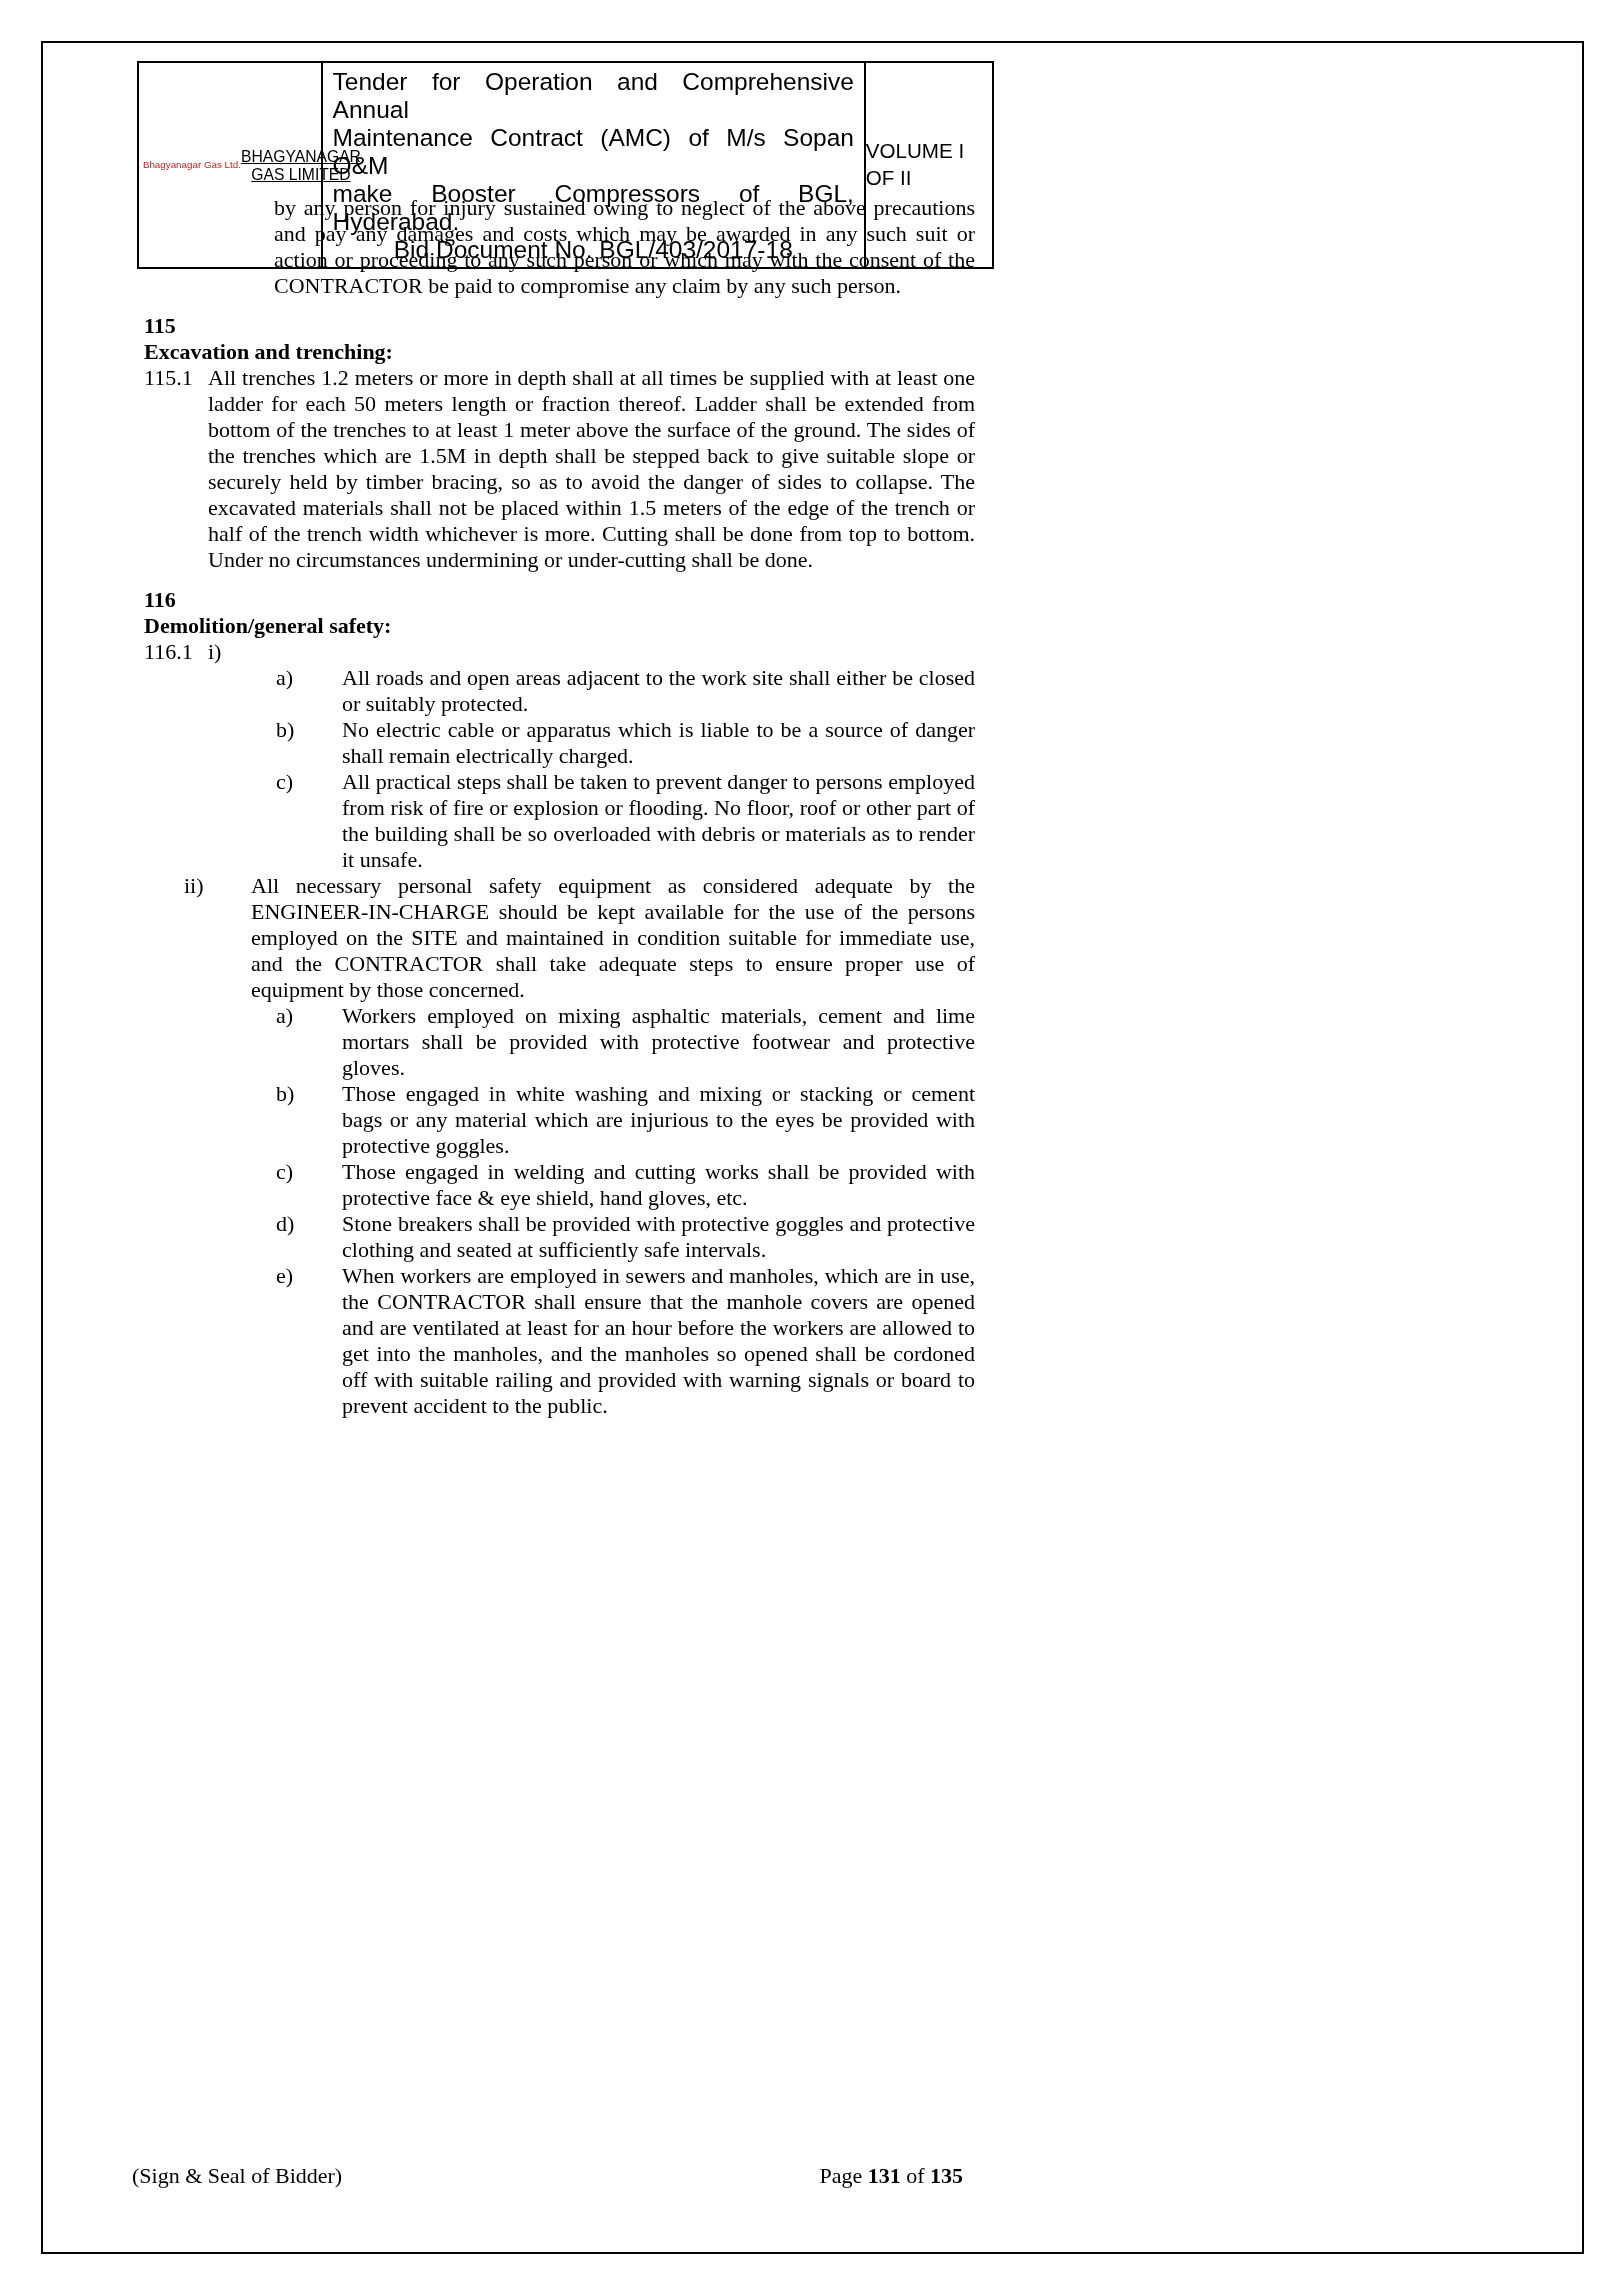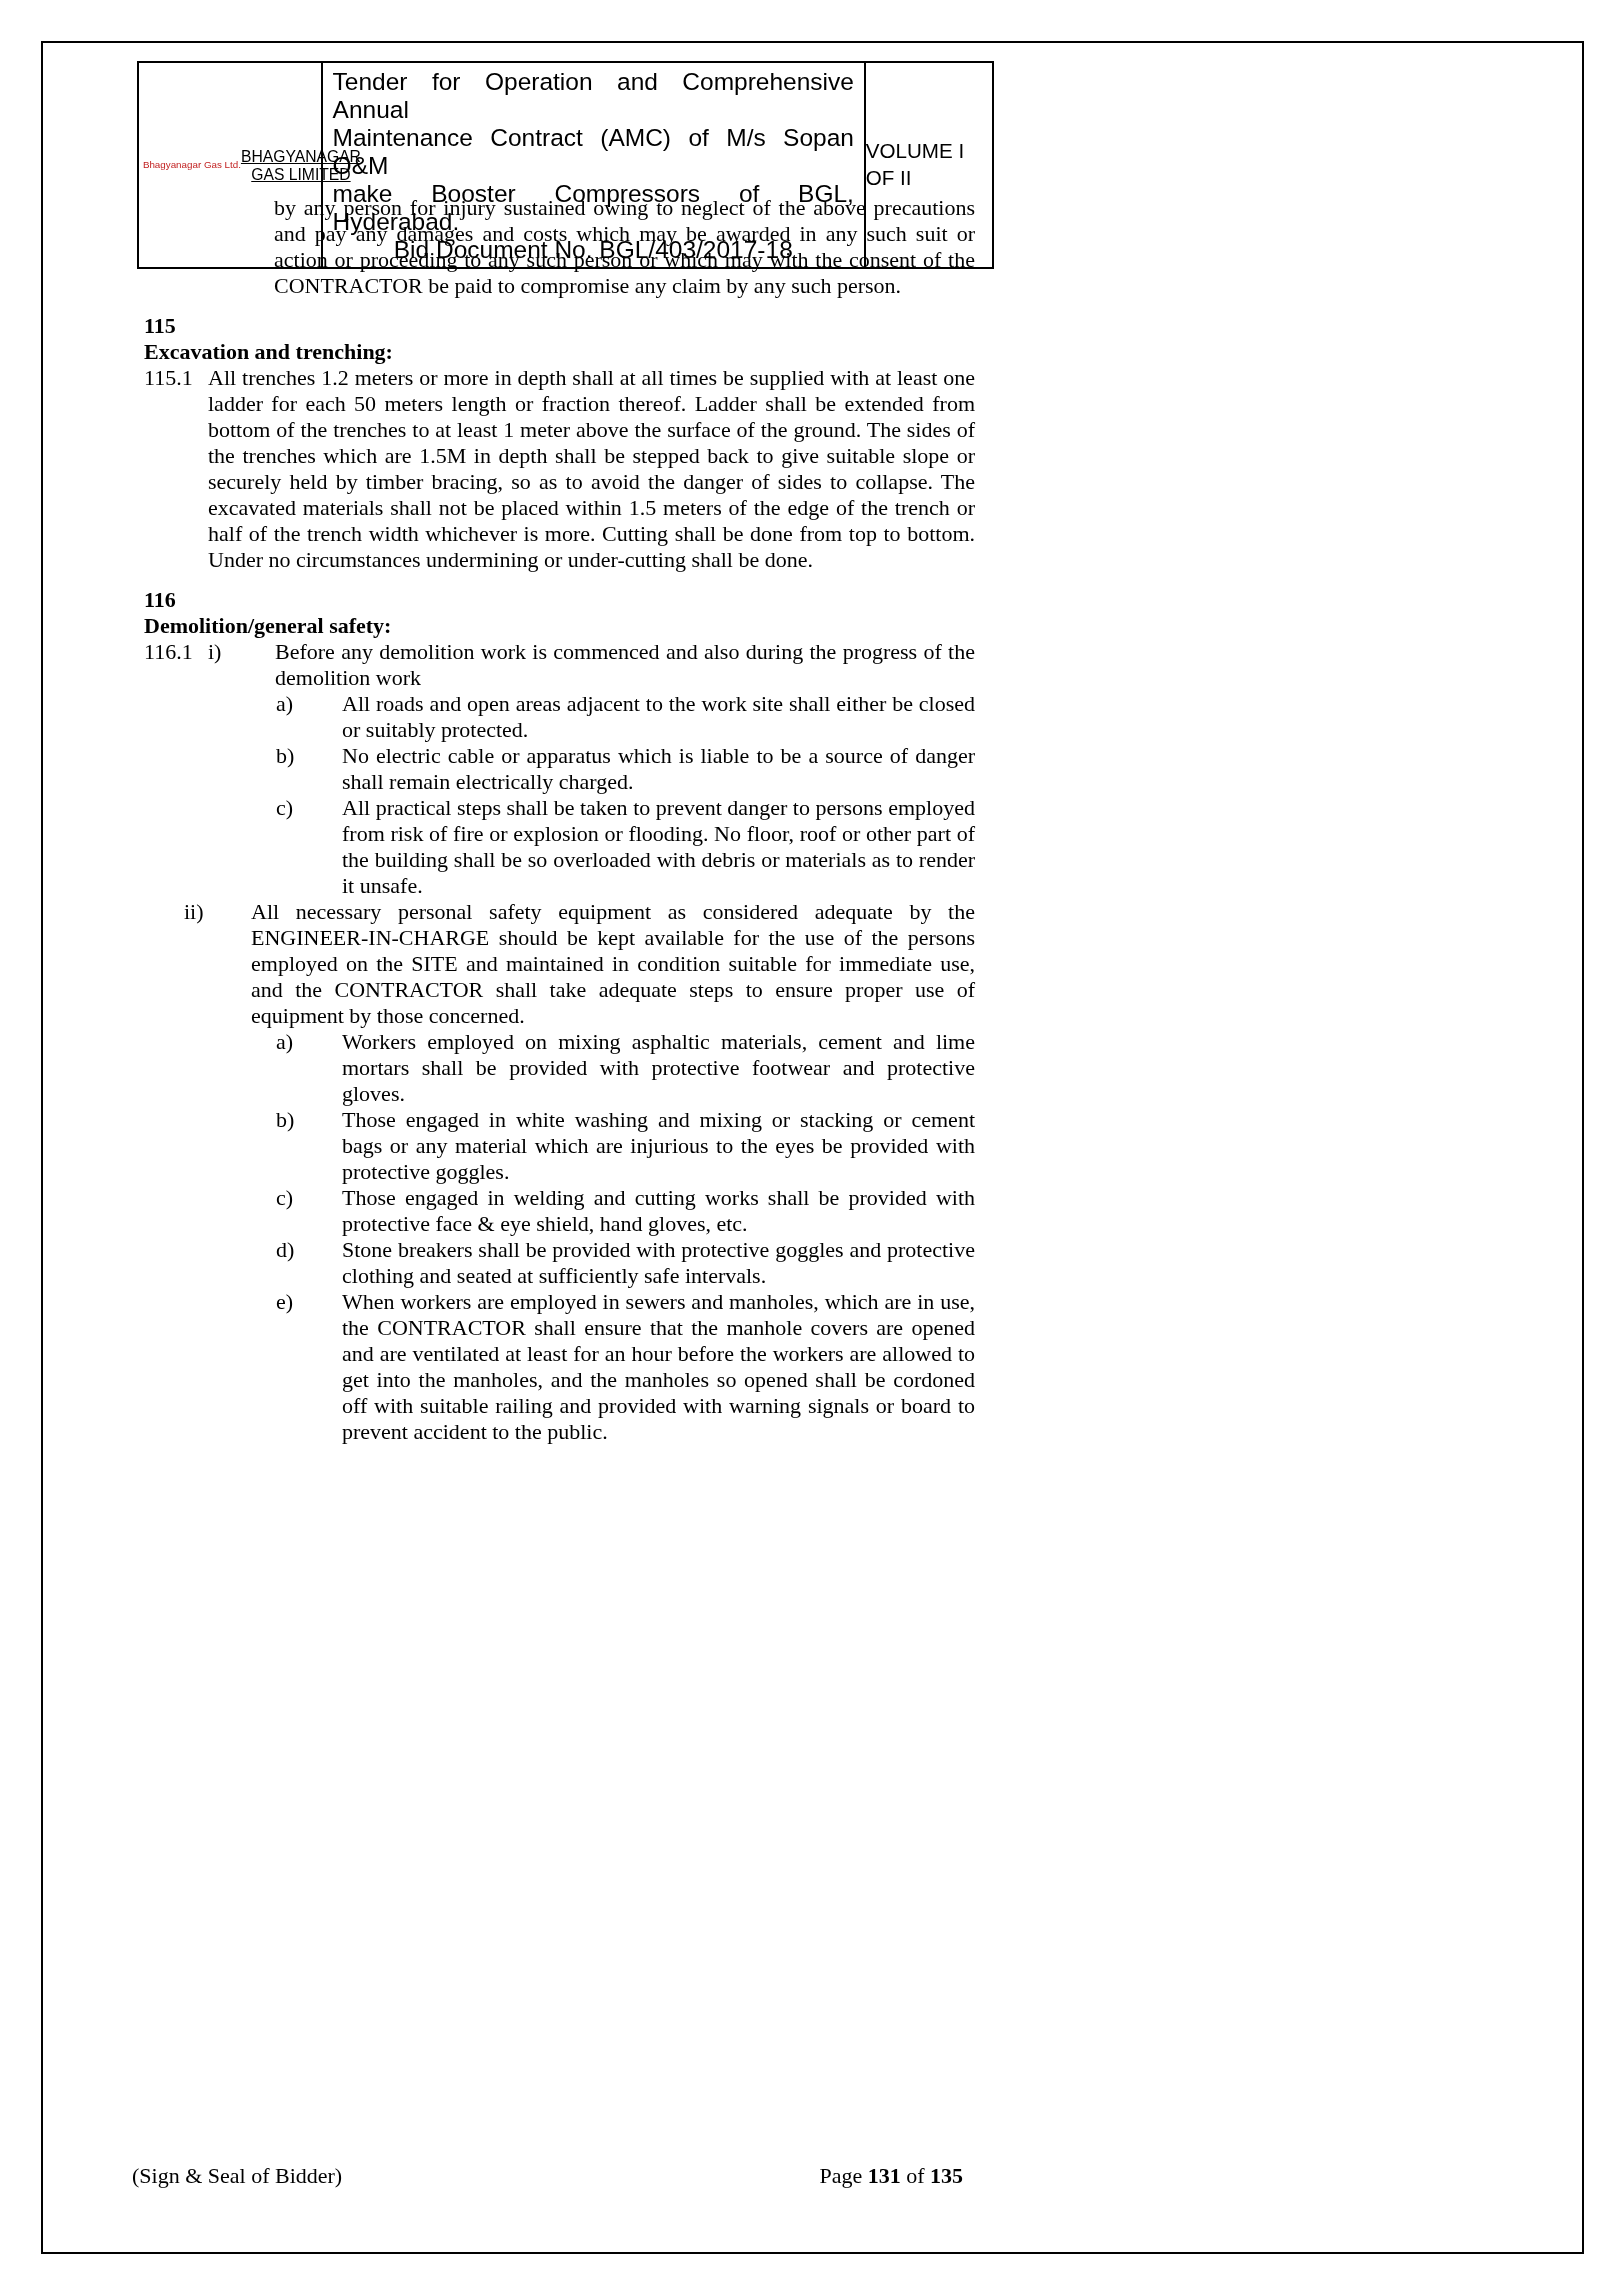--- a/index.html
+++ b/index.html
@@ -114,21 +114,20 @@
     </div>
 
     <div class="sect">
       <span class="num">116</span>
       <span>Demolition/general safety:</span>
     </div>
 
     <div class="row">
       <span class="lbl w65">116.1</span>
       <span class="lbl w68">i)</span>
-      <div class="flex1 just">Before any demolition work is commenced and also during the progress of the demolition work</div>
     </div>
     <div class="row sub2">
       <span class="lbl w67">a)</span>
       <div class="flex1 just">All roads and open areas adjacent to the work site shall either be closed or suitably protected.</div>
     </div>
     <div class="row sub2">
       <span class="lbl w67">b)</span>
       <div class="flex1 just">No electric cable or apparatus which is liable to be a source of danger shall remain electrically charged.</div>
     </div>
     <div class="row sub2">

